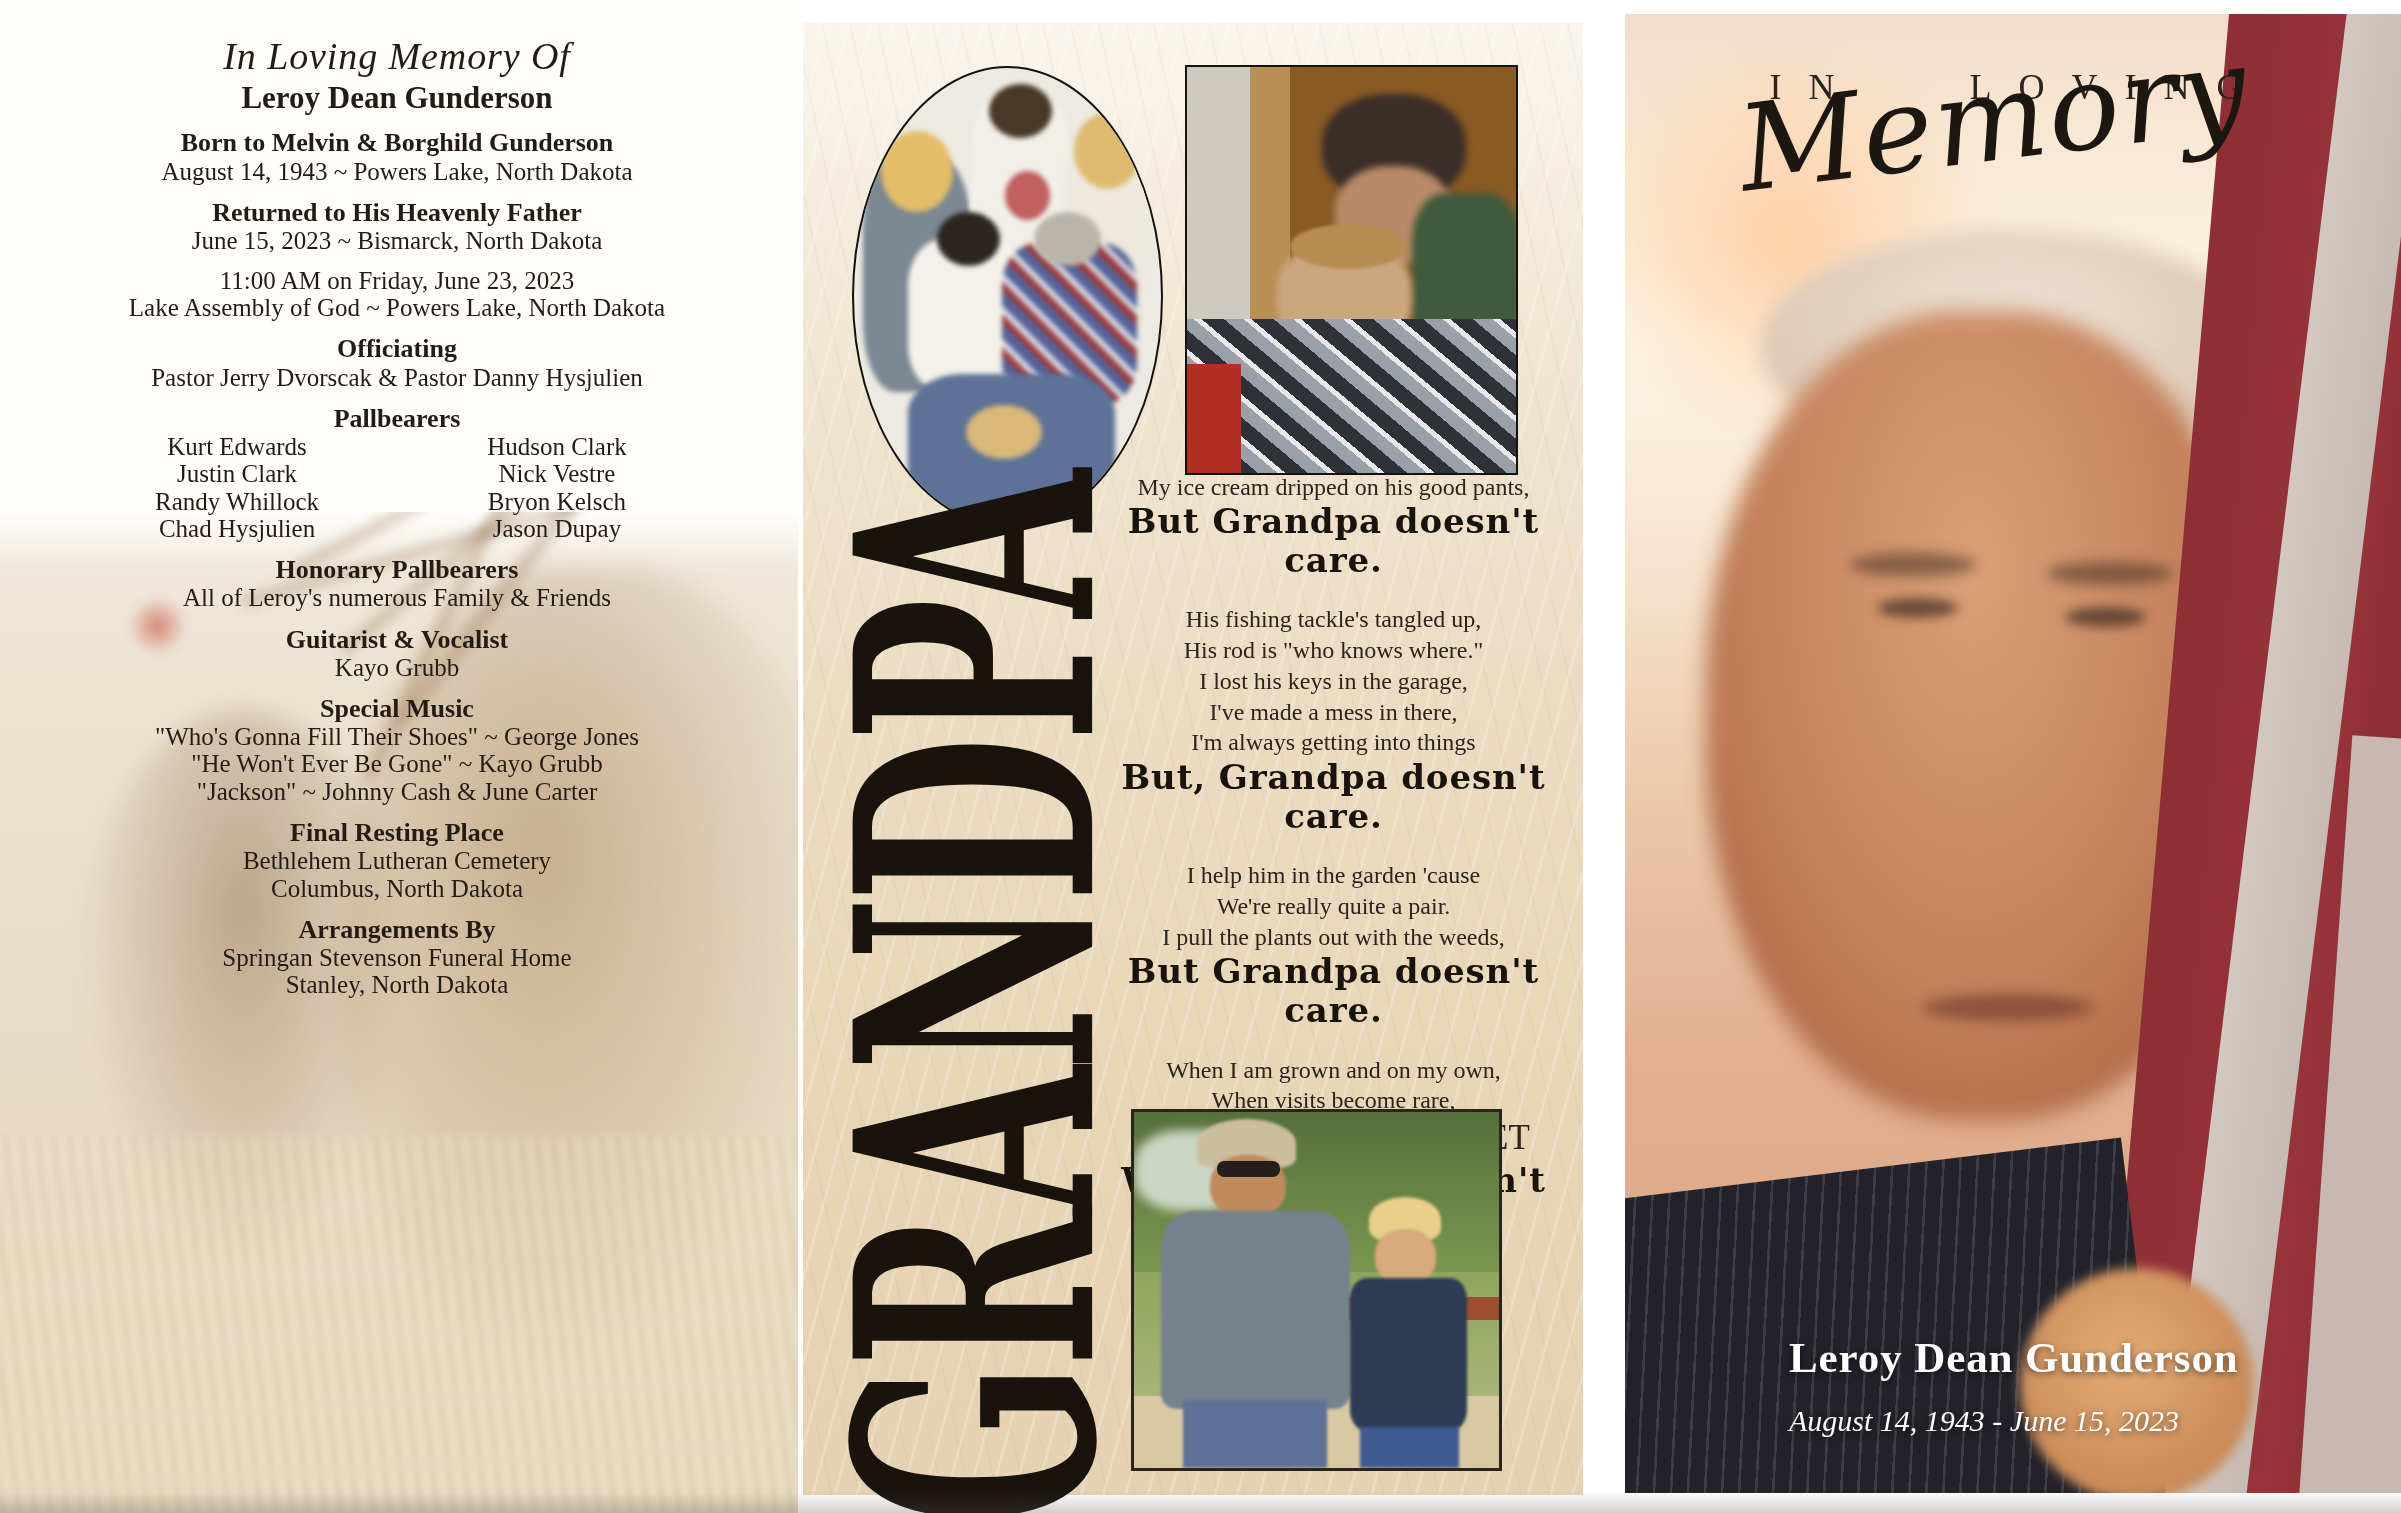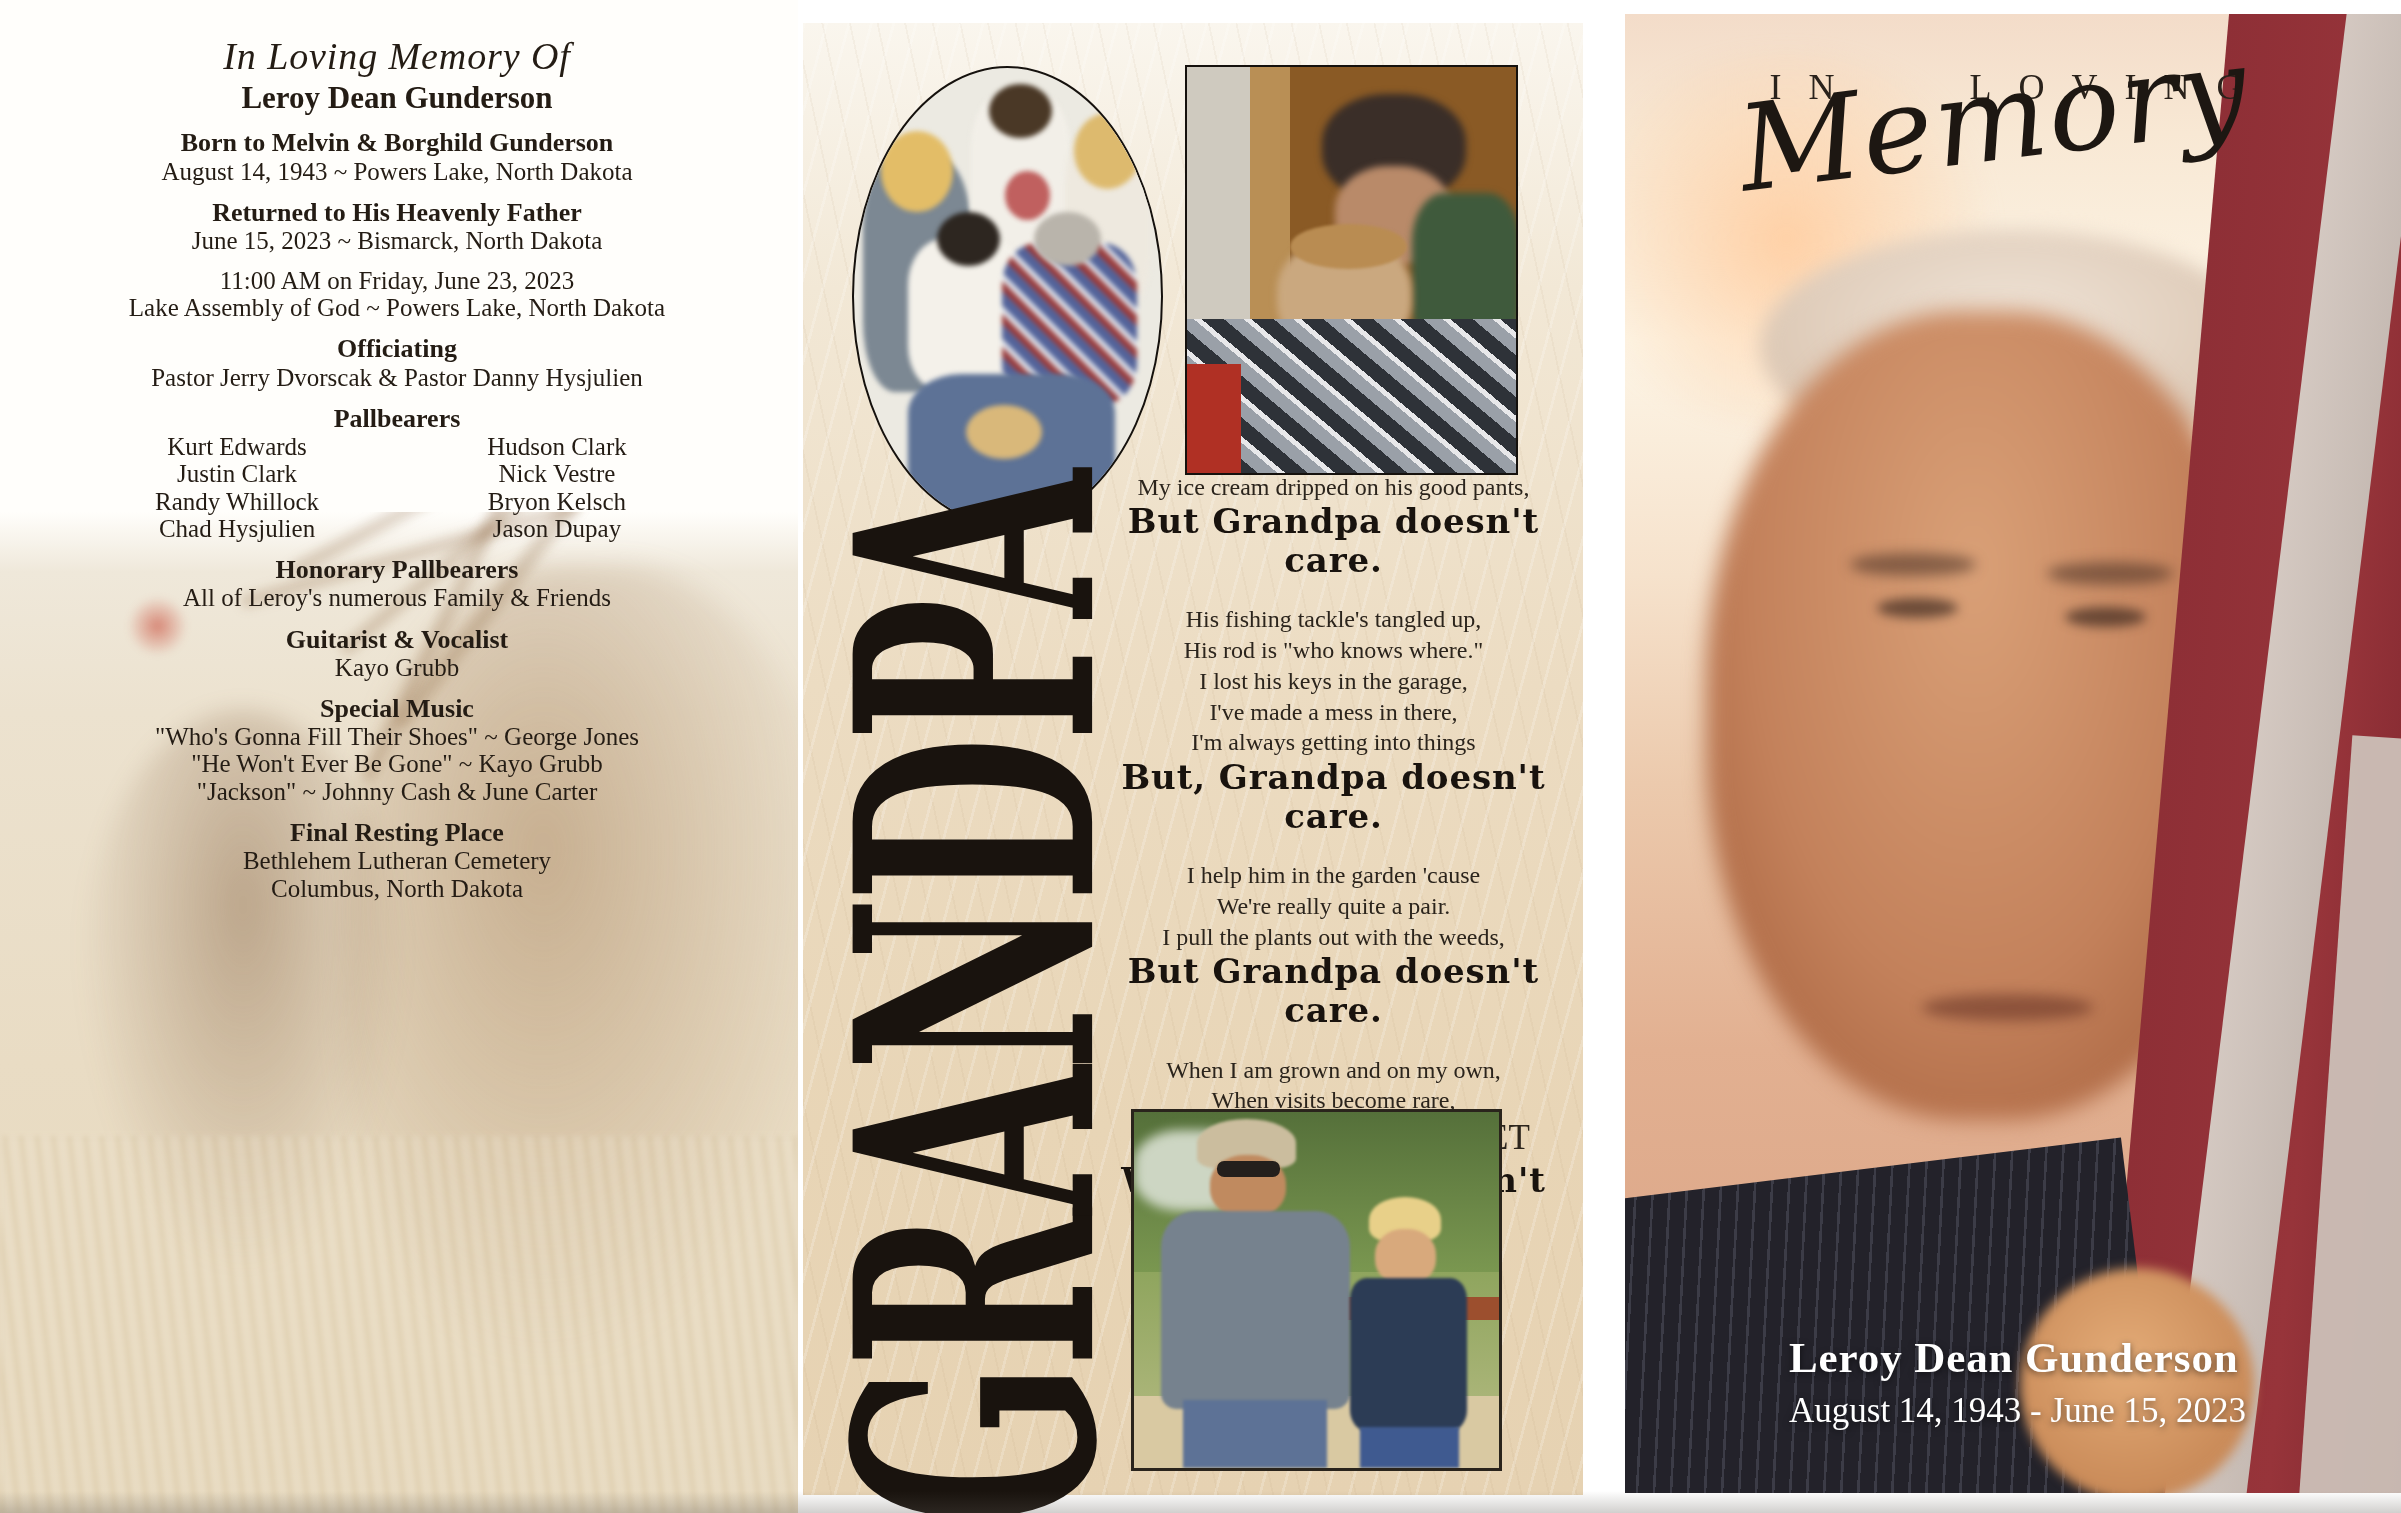--- a/index.html
+++ b/index.html
@@ -88,21 +88,21 @@
      background:radial-gradient(circle at 45% 40%,#e3ab77,#c98a58 70%,rgba(201,138,88,0));filter:blur(5.4px);}
   .cv-title{position:absolute;left:0;top:52px;width:100%;text-align:center;}
   .cv-caps{font-size:36px;letter-spacing:27px;color:#2a221b;font-weight:normal;}
   .cv-caps .gap{display:inline-block;width:108px;}
   .cv-script{position:absolute;left:81px;top:36px;width:575px;text-align:center;
      font-family:"DejaVu Serif", serif;font-style:italic;font-size:119px;color:#1d1712;
      transform:rotate(-7deg);letter-spacing:1.8px;}
   .cv-nameblock{position:absolute;left:164px;top:1319px;color:#ffffff;text-align:left;
      text-shadow:0 1.8px 7.2px rgba(0,0,0,.55);}
   .cv-name{font-size:43px;font-weight:bold;letter-spacing:0.9px;}
-  .cv-dates{font-size:35px;margin-top:9px;}
+  .cv-dates{font-size:30px;font-style:italic;margin-top:22px;}
 
   
   .abs{position:absolute;}
   .blur2{filter:blur(1.8px);} .blur4{filter:blur(3.6px);} .blur6{filter:blur(5.4px);}
 
   .scan-shadow{position:absolute;left:0;bottom:0;width:100%;height:21.6px;
      background:linear-gradient(180deg,rgba(90,85,78,0),rgba(90,85,78,.28));}
 </style>
 </head>
 <body>
@@ -181,20 +181,25 @@
         <div class="lp-line">"He Won't Ever Be Gone" ~ Kayo Grubb</div>
         <div class="lp-line">"Jackson" ~ Johnny Cash &amp; June Carter</div>
       </div>
 
       <div class="lp-section">
         <div class="lp-head">Final Resting Place</div>
         <div class="lp-line">Bethlehem Lutheran Cemetery</div>
         <div class="lp-line">Columbus, North Dakota</div>
       </div>
 
+      <div class="lp-section">
+        <div class="lp-head">Arrangements By</div>
+        <div class="lp-line">Springan Stevenson Funeral Home</div>
+        <div class="lp-line">Stanley, North Dakota</div>
+      </div>
     </div>
   </div>
 
   <div class="panel-mid">
     <div class="wood-streaks"></div>
 
     <div class="photo photo-oval">
       <div class="abs ov-blob" style="left:9px;top:90px;width:108px;height:234px;background:#7c8893;border-radius:30%;"></div>
       <div class="abs ov-blob" style="left:27px;top:63px;width:72px;height:81px;background:#e3bd67;"></div>
       <div class="abs ov-blob" style="left:117px;top:27px;width:99px;height:171px;background:#f2efe8;border-radius:30%;"></div>

